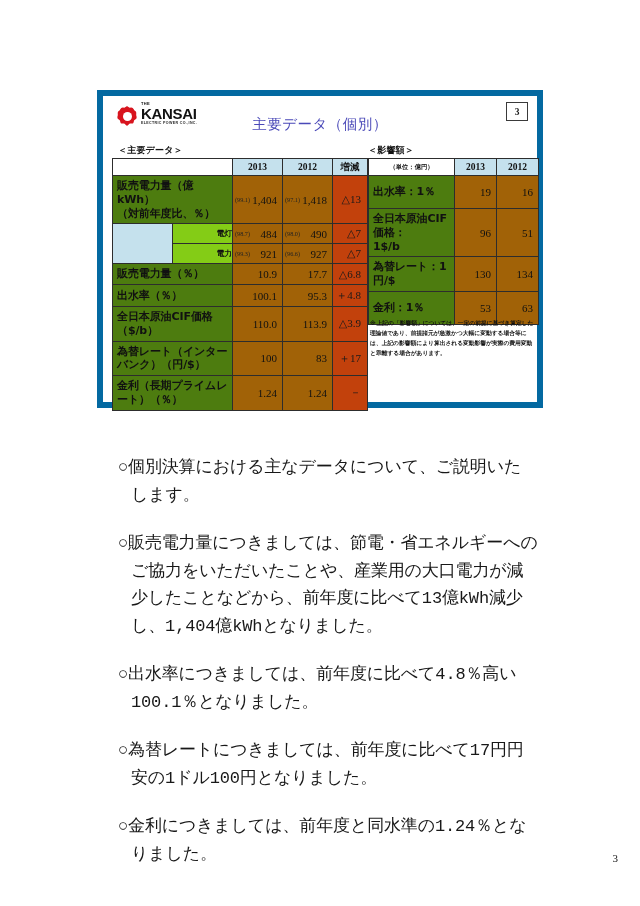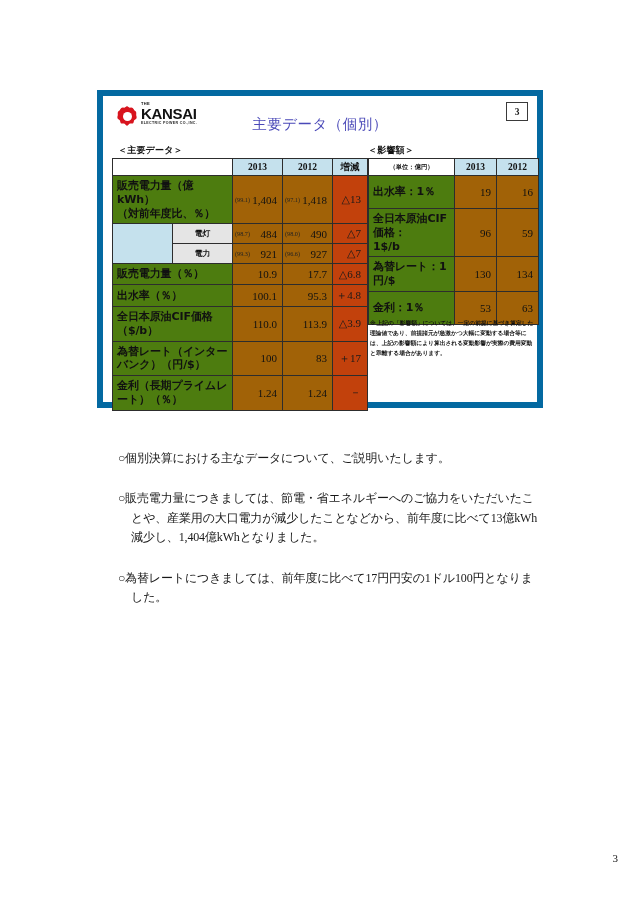--- a/index.html
+++ b/index.html
@@ -172,26 +172,26 @@
     background: #4d7c0f;
     font-family: "DejaVu Sans", sans-serif;
     font-size: 11px;
     font-weight: bold;
     color: #111;
     padding: 3px 4px 3px 4px;
     line-height: 1.25;
     letter-spacing: -0.1px;
   }
   .lbl-sub {
-    background: #e5e5e5;
+    background: #84cc16;
     font-family: "DejaVu Sans", sans-serif;
     font-size: 7.8px;
     font-weight: bold;
     color: #111;
-    text-align: center;
+    text-align: right;
     padding: 4px 0;
   }
   .lbl-spacer { background: #c5e1ed; border-right: none !important; }
 
   .num-cell {
     text-align: right;
     font-family: "Liberation Serif", serif;
     font-size: 11px;
     color: #111;
     padding: 3px 5px 3px 2px;
@@ -239,22 +239,22 @@
   #impact-note .note-body { display: inline; }
 
   
   #body-text {
     position: absolute;
     left: 118px;
     top: 437px;
     width: 420px;
   }
   .para {
-    font-family: Liberation Serif, serif;
-    font-size: 12px;
+    font-family: Liberation Mono, monospace;
+    font-size: 17px;
     line-height: 1.62;
     color: #181818;
     margin-bottom: 21px;
     text-indent: -13px;
     padding-left: 13px;
     letter-spacing: -0.15px;
   }
   .para:last-child { margin-bottom: 0; }
 
   
@@ -392,21 +392,21 @@
         <td class="lbl-cell" style="height:26px">出水率：1％</td>
         <td class="num-cell">19</td>
         <td class="num-cell">16</td>
       </tr>
       <tr>
         <td class="lbl-cell" style="height:30px">
           <span style="white-space:pre-line">全日本原油CIF価格：
 1$/b</span>
         </td>
         <td class="num-cell">96</td>
-        <td class="num-cell">59</td>
+        <td class="num-cell">51</td>
       </tr>
       <tr>
         <td class="lbl-cell" style="height:26px">為替レート：1円/$</td>
         <td class="num-cell">130</td>
         <td class="num-cell">134</td>
       </tr>
       <tr>
         <td class="lbl-cell" style="height:26px">金利：1％</td>
         <td class="num-cell">53</td>
         <td class="num-cell">63</td>
@@ -416,16 +416,18 @@
 
   <div id="impact-note">
     <span class="bullet">※</span><span class="note-body">上記の「影響額」については、一定の前提に基づき算定した理論値であり、前提諸元が急激かつ大幅に変動する場合等には、上記の影響額により算出される変動影響が実際の費用変動と乖離する場合があります。</span>
   </div>
 
 </div>
 
 <div id="body-text">
   <p class="para">○個別決算における主なデータについて、ご説明いたします。</p>
   <p class="para">○販売電力量につきましては、節電・省エネルギーへのご協力をいただいたことや、産業用の大口電力が減少したことなどから、前年度に比べて13億kWh減少し、1,404億kWhとなりました。</p>
+  <p class="para">○出水率につきましては、前年度に比べて4.8％高い100.1％となりました。</p>
   <p class="para">○為替レートにつきましては、前年度に比べて17円円安の1ドル100円となりました。</p>
+  <p class="para">○金利につきましては、前年度と同水準の1.24％となりました。</p>
 </div>
 
 <div id="footer-page">3</div>
 
 </body></html>

